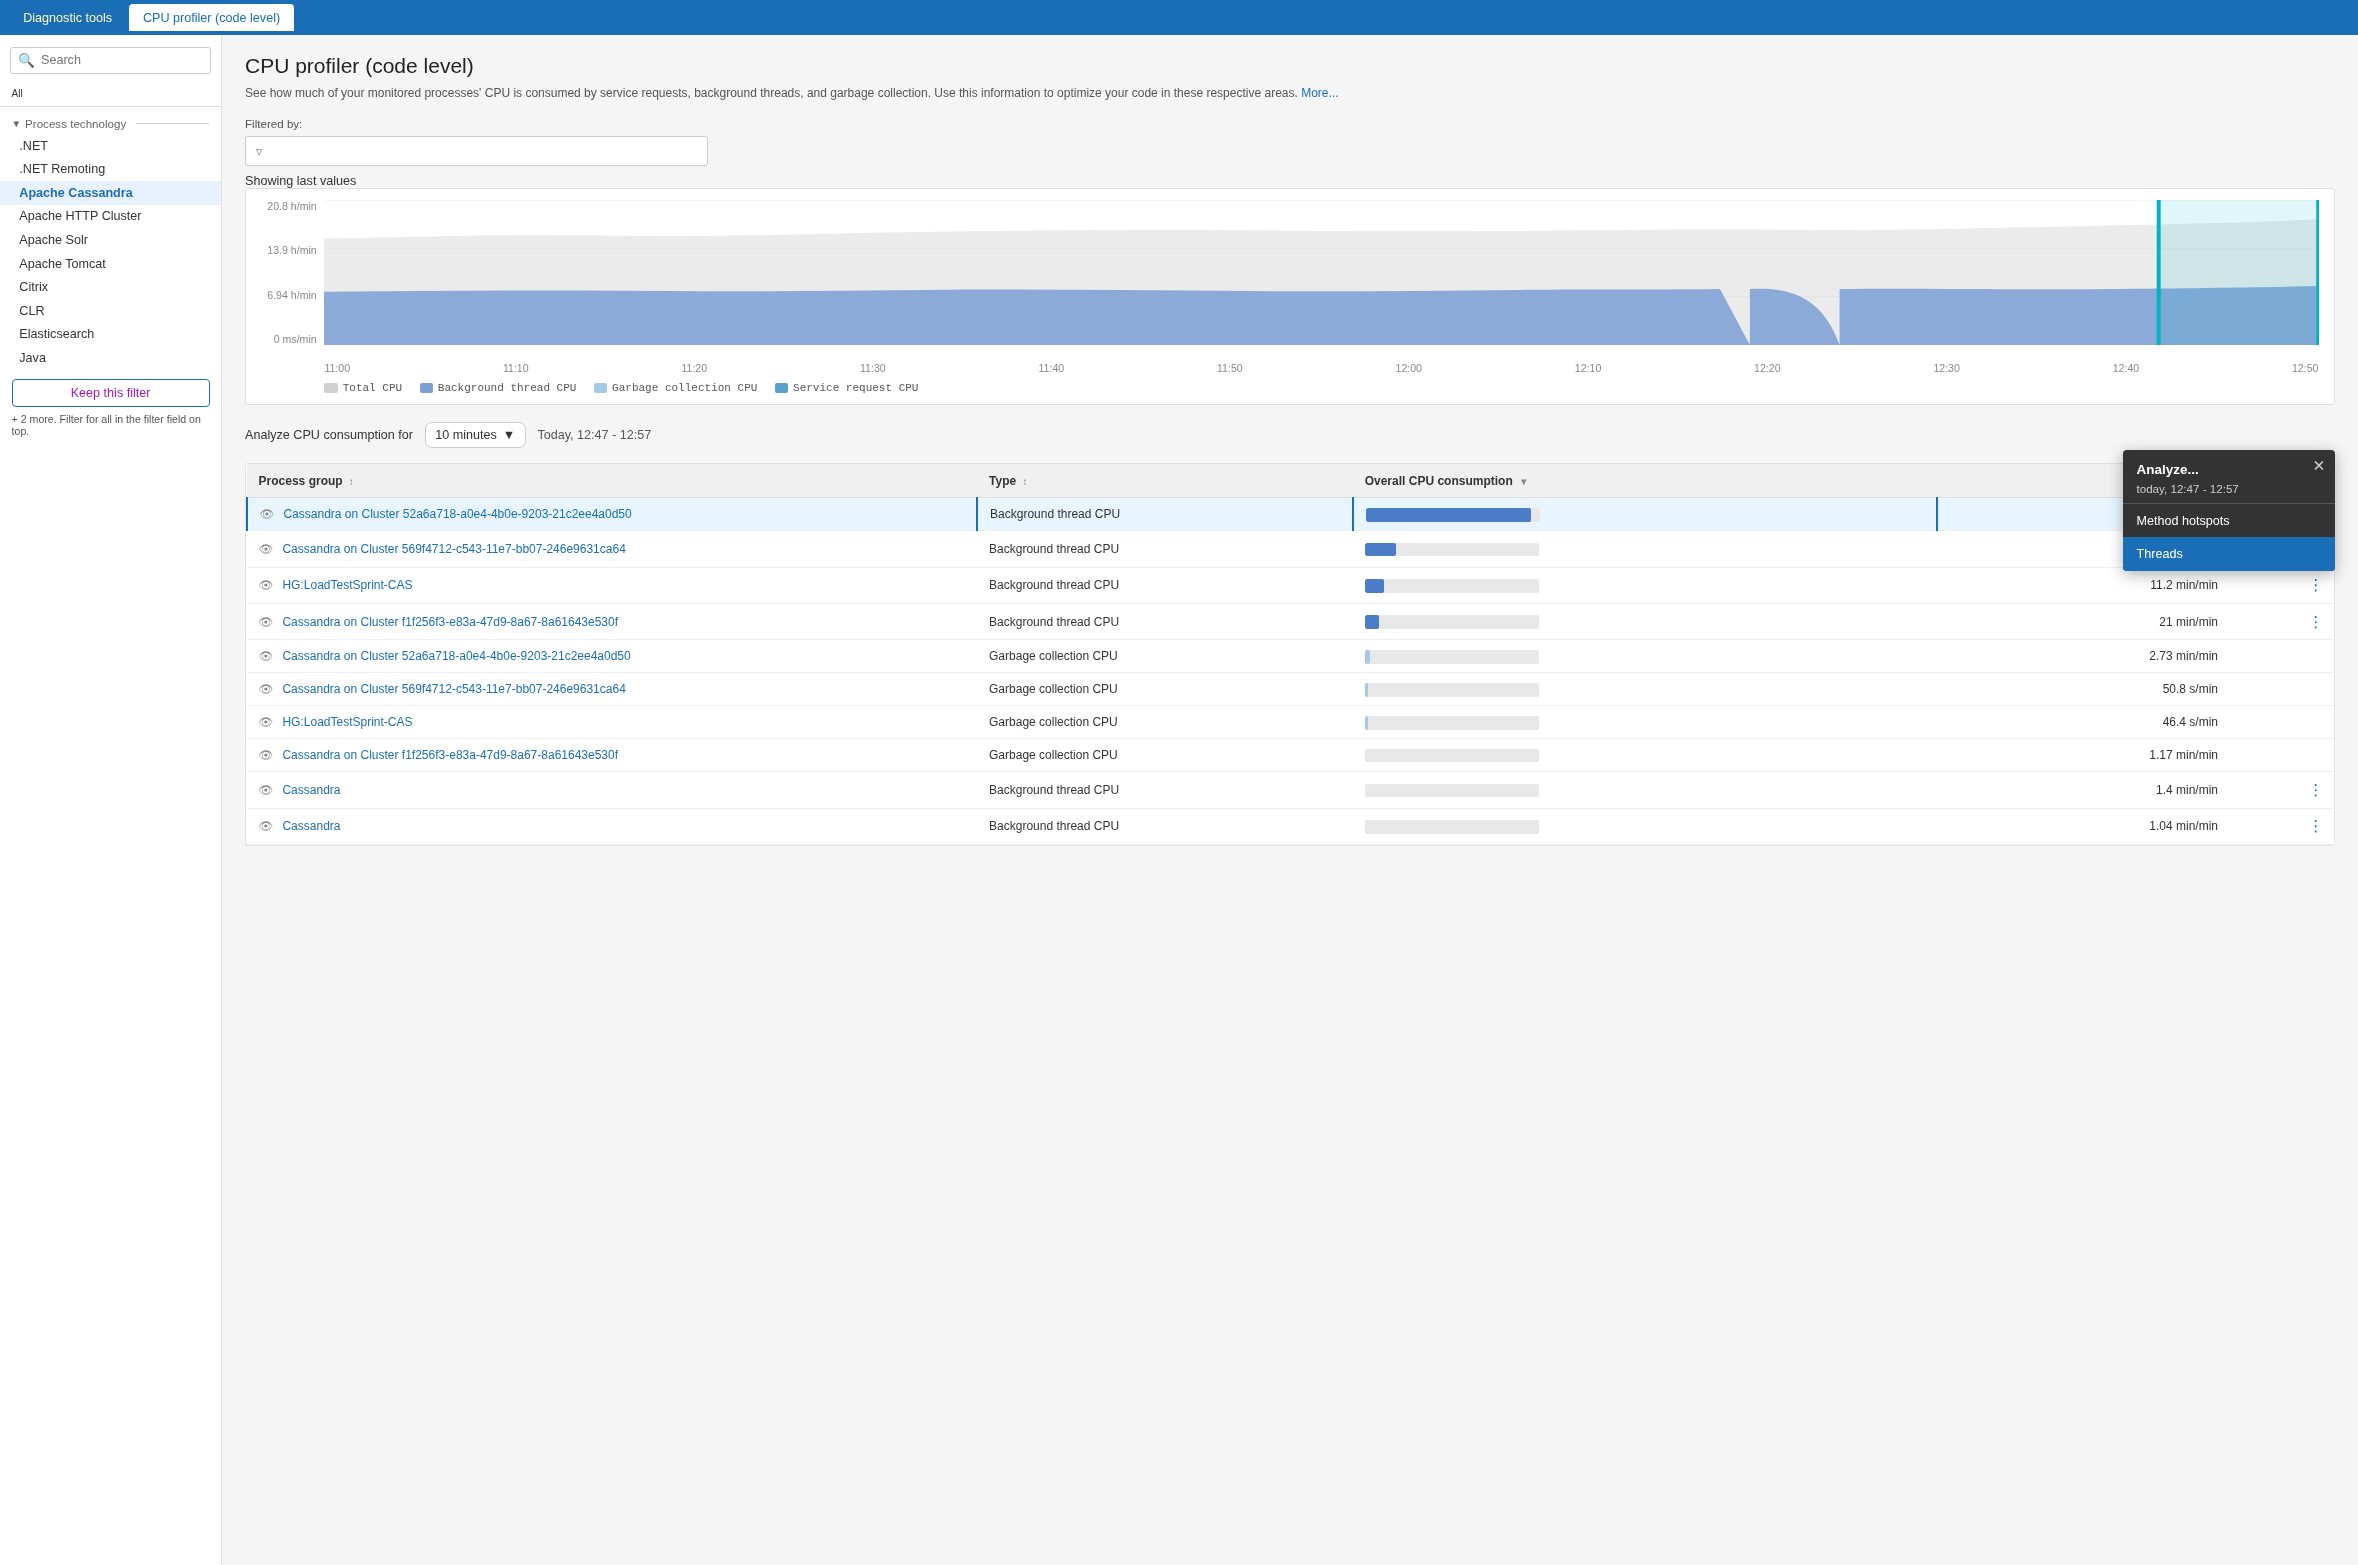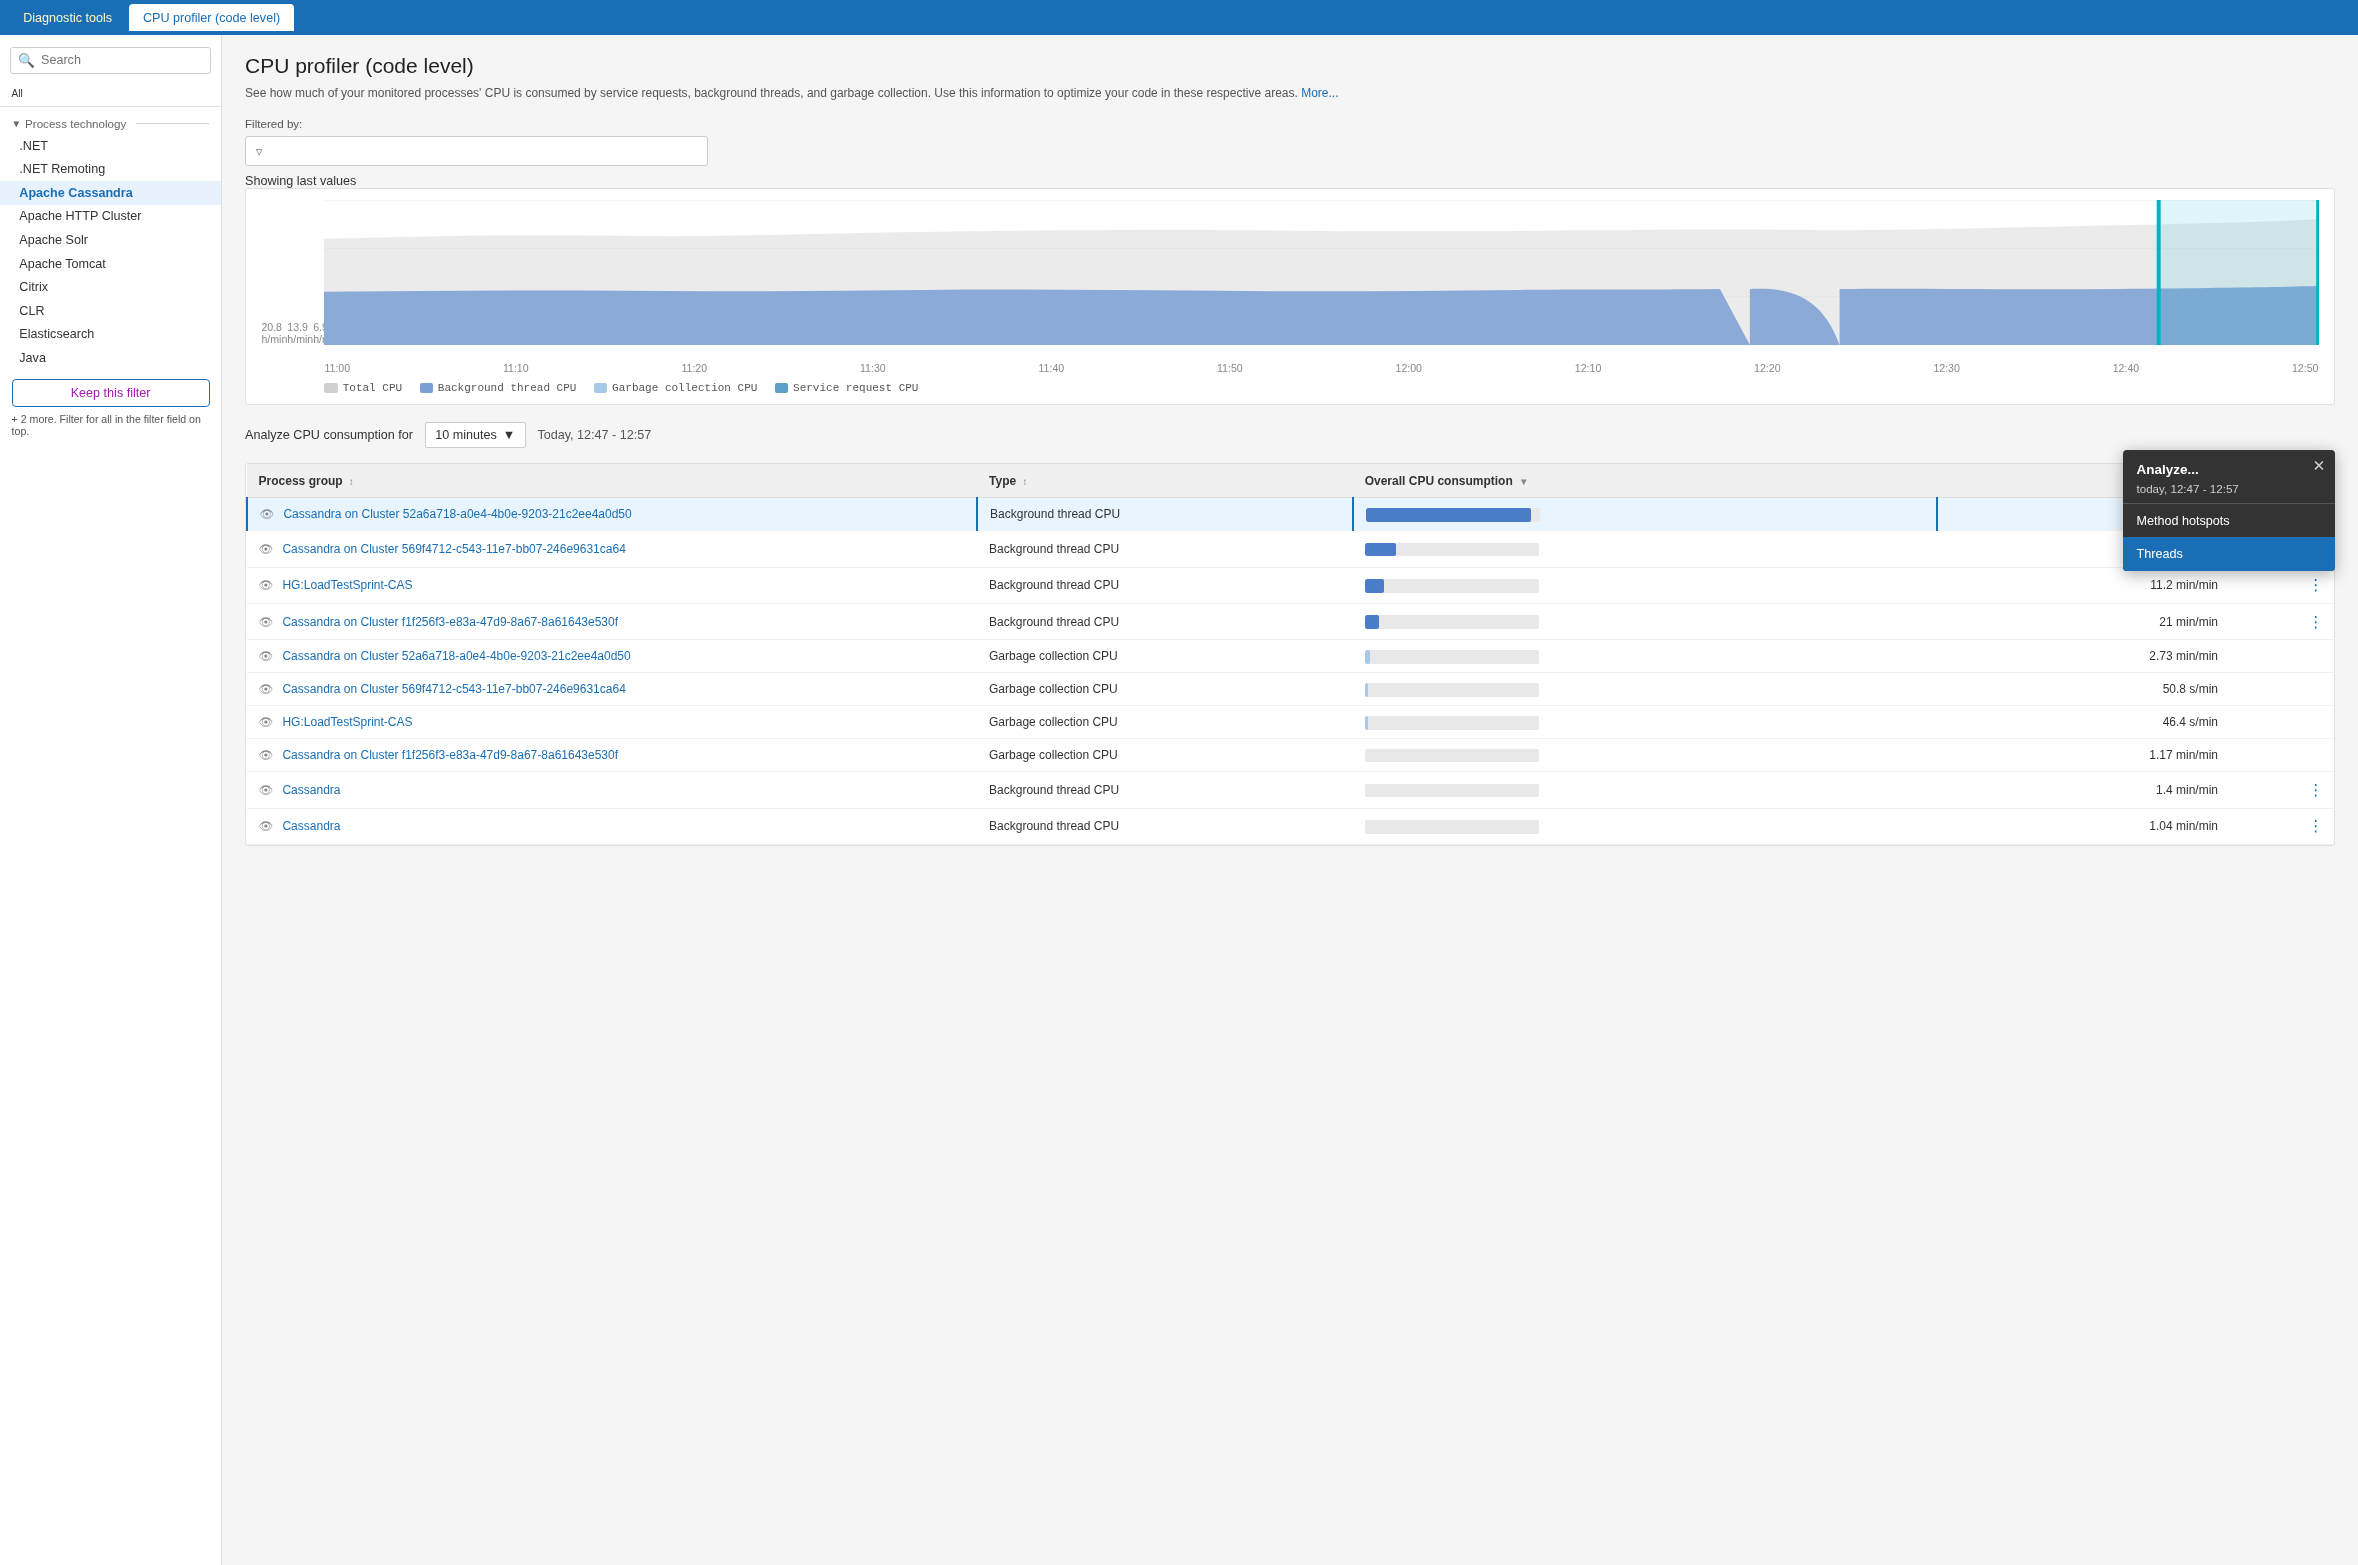--- a/index.html
+++ b/index.html
@@ -185,21 +185,21 @@
       height: 174px;
       width: 100%;
     }
     .chart-y-labels {
       position: absolute;
       left: 0;
       top: 0;
       bottom: 29px;
       width: 63px;
       display: flex;
-      flex-direction: row;
+      flex-direction: column;
       justify-content: space-between;
       align-items: flex-end;
       padding-right: 7.7px;
     }
     .y-label {
       font-size: 10.6px;
       color: #888;
     }
     .chart-plot {
       position: absolute;
@@ -253,21 +253,21 @@
       margin-bottom: 15.4px;
     }
     .analyze-label {
       font-size: 12.6px;
       color: #333;
     }
     .analyze-dropdown {
       display: flex;
       align-items: center;
       border: 1px solid #ccc;
-      border-radius: 2px;
+      border-radius: 7px;
       background: #fff;
       padding: 4.8px 9.7px;
       cursor: pointer;
       gap: 5.8px;
       font-size: 12.6px;
     }
     .date-range {
       font-size: 12.6px;
       color: #555;
     }

